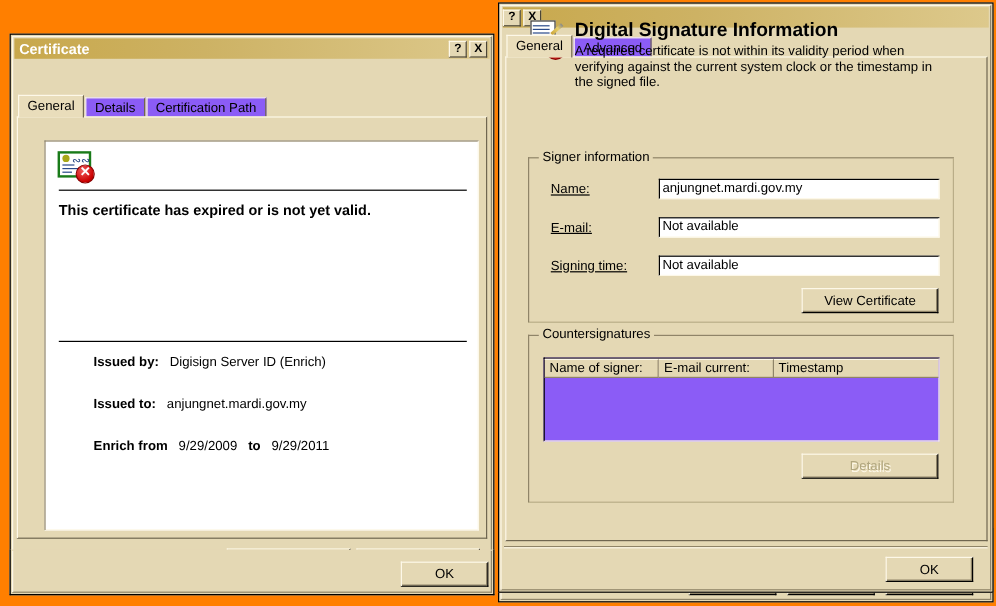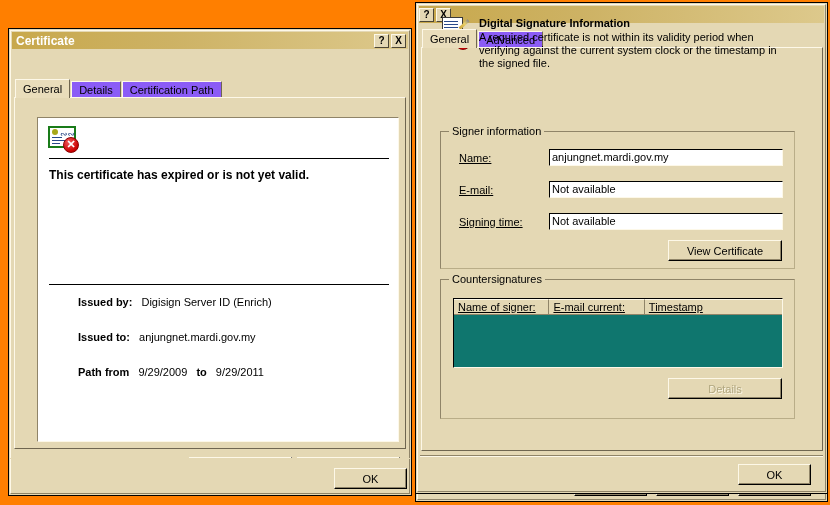--- a/index.html
+++ b/index.html
@@ -255,21 +255,21 @@
 
   .dsd-head {
     position: absolute;
     left: 24px; top: 14px;
     display: flex;
     gap: 9px;
     width: 350px;
   }
   .dsd-head .h {
     font-weight: bold;
-    font-size: 11px;
+    font-size: 16px;
     margin-bottom: 2px;
   }
   .dsd-head .d {
     font-size: 11px;
     line-height: 13px;
     width: 302px;
   }
 
   .group {
     position: absolute;
@@ -300,27 +300,26 @@
     color: #000;
     padding: 0 2px;
     line-height: 15px;
     height: 17px;
     white-space: nowrap;
     overflow: hidden;
   }
 
   .listbox {
     position: absolute;
-    background: #0f766e;
+    background: #8b5cf6;
     border-top: 1px solid #000;
     border-left: 1px solid #000;
     border-right: 1px solid #fdf8e8;
     border-bottom: 1px solid #fdf8e8;
     box-sizing: border-box;
-    text-decoration: underline;
   }
   .lb-head { display: flex; height: 16px; }
   .lb-head .col {
     background: #e4d8b4;
     border-right: 1px solid #8f8468;
     border-bottom: 1px solid #8f8468;
     border-top: 1px solid #fdf8e8;
     box-sizing: border-box;
     font-size: 11px;
     line-height: 14px;
@@ -388,21 +387,21 @@
     <div class="cert-fields">
       <div class="row">
         <span class="k">Issued by:</span>
         <span class="v">Digisign Server ID (Enrich)</span>
       </div>
       <div class="row">
         <span class="k">Issued to:</span>
         <span class="v">anjungnet.mardi.gov.my</span>
       </div>
       <div class="row">
-        <span class="k">Path from</span>
+        <span class="k">Enrich from</span>
         <span class="v">9/29/2009</span>
         <span class="k" style="margin-left:6px;">to</span>
         <span class="v">9/29/2011</span>
       </div>
     </div>
   </div>
 
   <button class="btn" style="position:absolute; left:180px; top:428px; width:103px; height:21px;">Install Certificate...</button>
   <button class="btn" style="position:absolute; left:288px; top:428px; width:103px; height:21px;">Issuer Statement</button>
 

